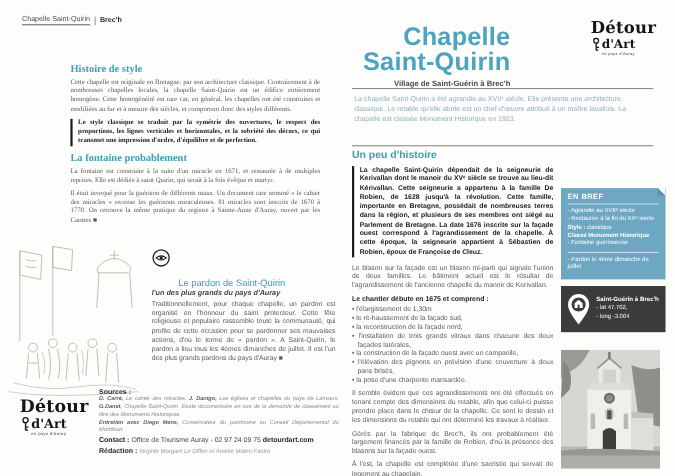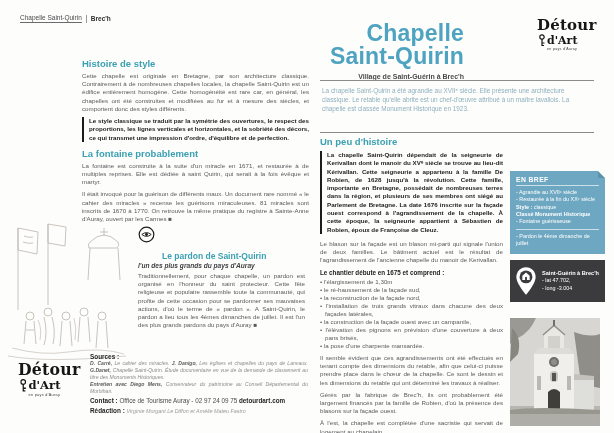--- a/index.html
+++ b/index.html
@@ -13,24 +13,24 @@
   .lp-header{left:20px;top:14px;display:flex;align-items:center;font-size:6.5px;color:#4a4a4c;}
   .lp-title{border-bottom:1px solid #6b6b6d;padding-bottom:1px;}
   .lp-sep{width:1px;height:8px;background:#9a9a9c;margin:0 4px;}
   .lp-loc{font-weight:bold;color:#2e2e30;}
   
   .h-teal{font-size:9.5px;font-weight:bold;color:#3aa0b2;margin:0 0 3px 0;}
   .body-text{font-size:6.2px;line-height:1.32;text-align:justify;margin:0 0 4px 0;color:#5a5a5c;}
   .callout{border-left:2.5px solid #1c1c1c;padding-left:5px;margin:4px 0 6px 0;}
   .callout p{font-size:6.2px;line-height:1.34;font-weight:bold;color:#222;text-align:justify;margin:0;}
   
-  .lp-col{left:82px;top:58px;width:227px;}
+  .lp-col{left:64px;top:58px;width:227px;font-family:Liberation Serif, serif;}
   .pardon-col{left:138px;top:226px;width:167px;}
   .eye-badge{width:17px;height:17px;margin-bottom:4px;}
-  .pardon-h{font-size:8.5px;font-weight:bold;color:#3aa0b2;margin:0 0 1px 0;padding-left:24px;}
+  .pardon-h{font-size:8.5px;font-weight:normal;color:#3aa0b2;margin:0 0 1px 0;padding-left:24px;}
   .pardon-sub{font-size:6.6px;font-weight:bold;font-style:italic;color:#3f3f41;margin:0 0 3px 0;}
   .sketch{left:4px;top:220px;}
   
   .logo{display:flex;flex-direction:column;line-height:1;color:#161616;}
   .logo .l1{font-family:"DejaVu Serif","Liberation Serif",serif;font-weight:bold;font-size:15px;letter-spacing:.2px;}
   .logo .l2{font-family:"DejaVu Serif","Liberation Serif",serif;font-weight:bold;font-size:11px;display:flex;align-items:center;gap:2px;margin:1px 0 1px 2px;}
   .logo .tag{font-size:3.6px;color:#3c3c3c;margin-left:10px;letter-spacing:.3px;}
   .logo-left{left:18px;top:362px;transform:scale(1.05);transform-origin:top left;}
   .logo-right{left:537px;top:18px;}
   .credits{left:90px;top:353px;width:218px;}

